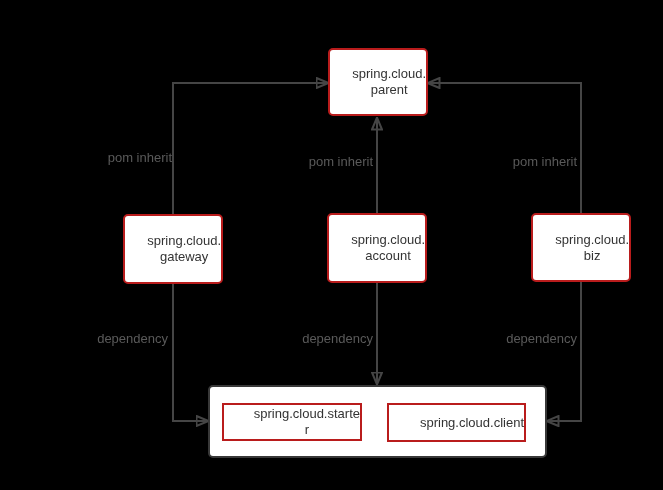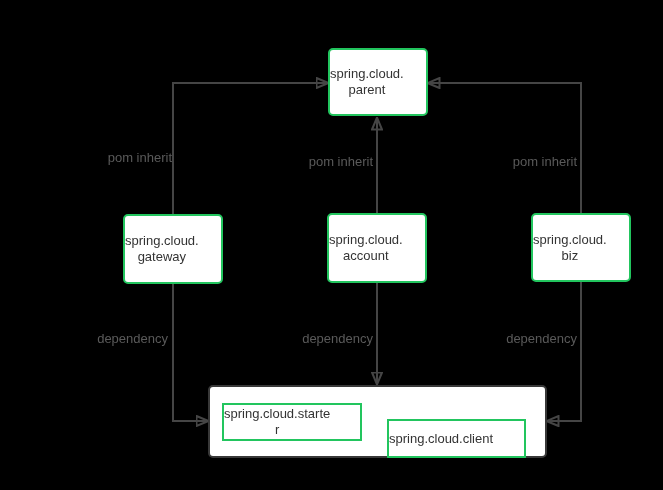--- a/index.html
+++ b/index.html
@@ -23,25 +23,25 @@
   }
   .edges-layer path {
     fill: none;
     stroke: #454545;
     stroke-width: 2;
   }
   .node {
     position: absolute;
     box-sizing: border-box;
     background: #ffffff;
-    border: 2px solid #22c55e;
+    border: 2px solid #b91c1c;
     border-radius: 5px;
     display: flex;
     align-items: center;
-    justify-content: flex-start;
+    justify-content: flex-end;
     text-align: center;
     color: #333333;
     font-size: 13px;
     line-height: 16px;
   }
   .node .node-label {
     white-space: pre-line;
   }
   .node.square {
     border-radius: 0;
@@ -101,21 +101,21 @@
   <div class="node" style="left:531px; top:213px; width:100px; height:69px;">
     <span class="node-label">spring.cloud.
 biz</span>
   </div>
 
   <div class="node square" style="left:222px; top:403px; width:140px; height:38px; line-height:16px;">
     <span class="node-label">spring.cloud.starte
 r</span>
   </div>
 
-  <div class="node square" style="left:387px; top:403px; width:139px; height:39px;margin-top:16px;">
+  <div class="node square" style="left:387px; top:403px; width:139px; height:39px;">
     <span class="node-label">spring.cloud.client</span>
   </div>
 
   <div class="edge-label" style="right:491px; top:150px;">pom inherit</div>
   <div class="edge-label" style="right:290px; top:154px;">pom inherit</div>
   <div class="edge-label" style="right:86px; top:154px;">pom inherit</div>
   <div class="edge-label" style="right:495px; top:331px;">dependency</div>
   <div class="edge-label" style="right:290px; top:331px;">dependency</div>
   <div class="edge-label" style="right:86px; top:331px;">dependency</div>
 

